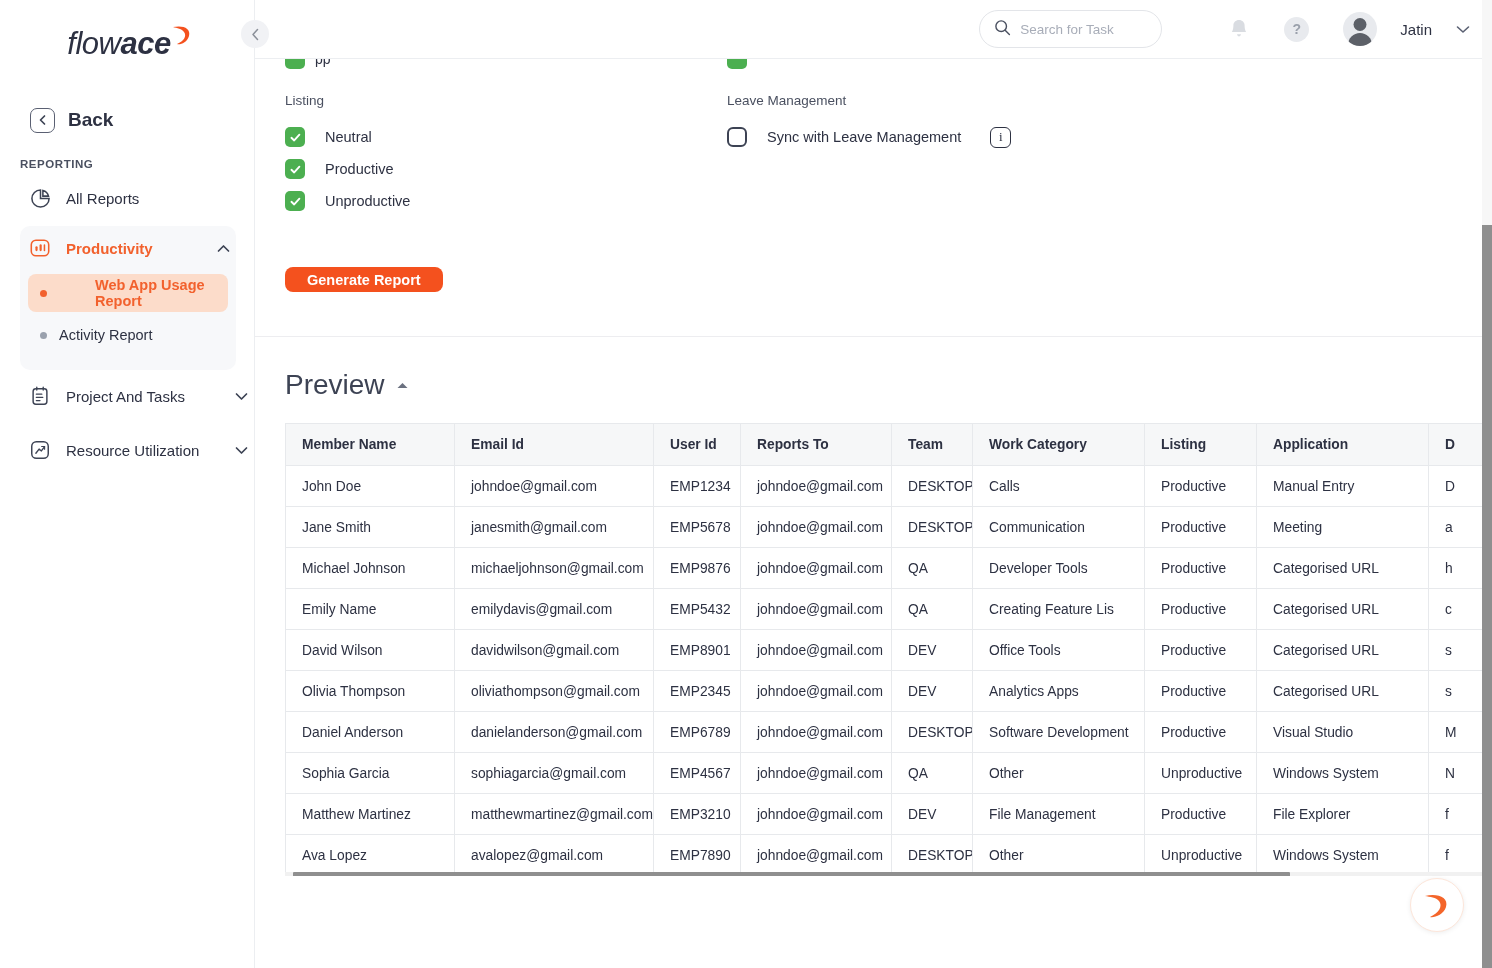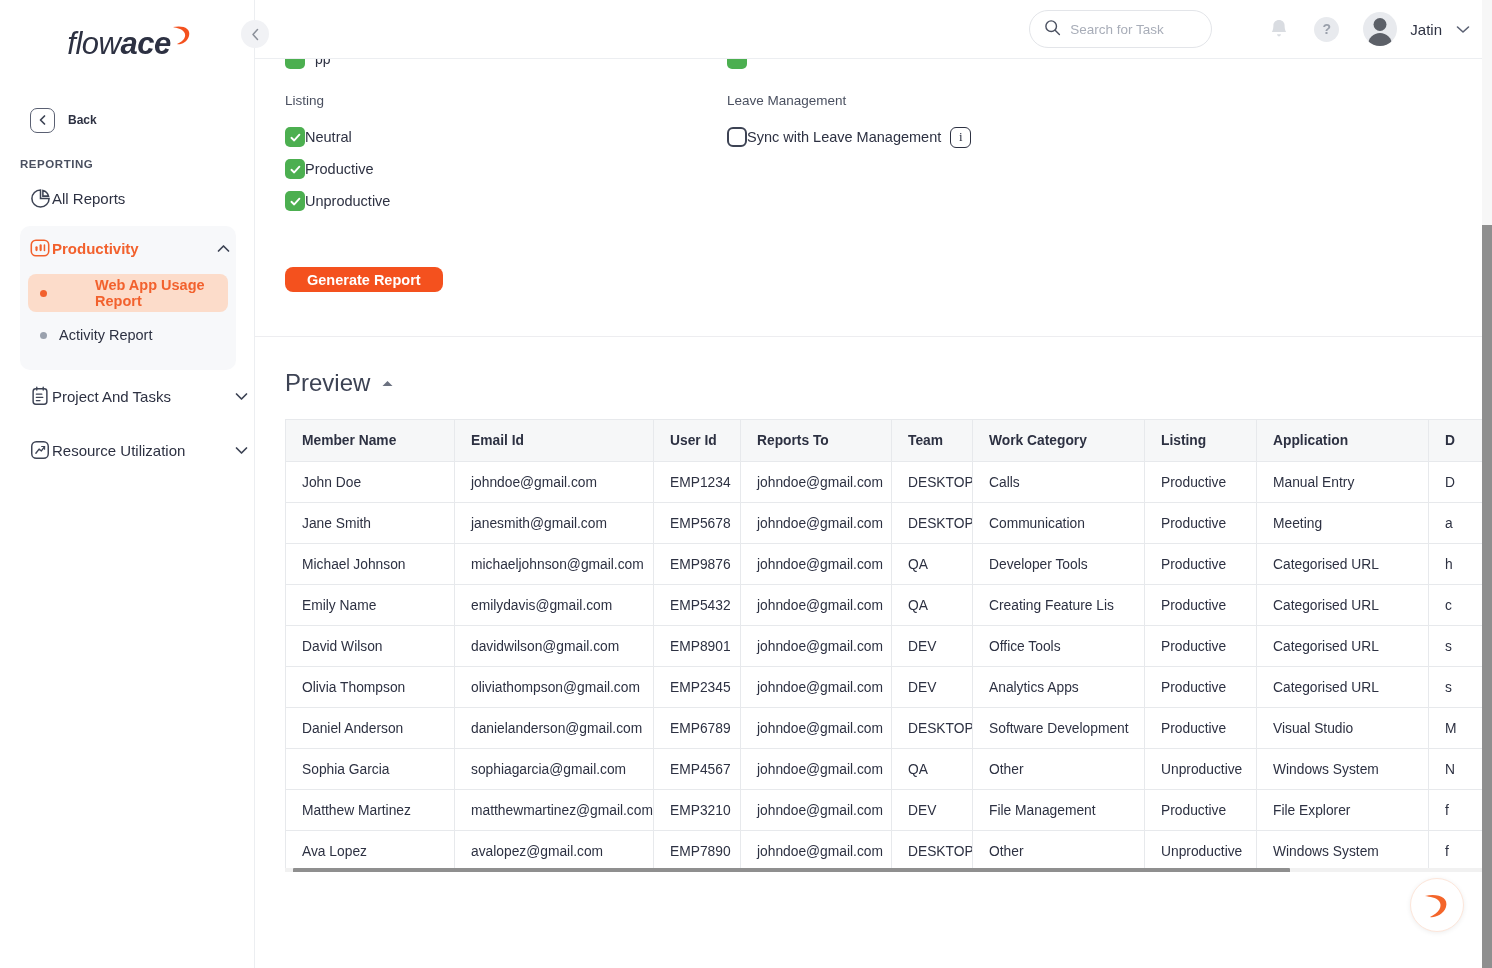--- a/index.html
+++ b/index.html
@@ -37,29 +37,29 @@
   .back-row {
     display: flex; align-items: center; gap: 13px;
     padding: 0 0 0 30px; height: 40px; margin-top: 12px;
     cursor: pointer;
   }
   .sq-btn {
     width: 25px; height: 25px; border: 1.6px solid #5a6072; border-radius: 7px;
     display:flex; align-items:center; justify-content:center;
     color:#4b5162;
   }
-  .back-label { font-size: 12px; font-weight: 700; color: #2d3142; }
+  .back-label { font-size: 19px; font-weight: 700; color: #2d3142; }
 
   .sec-title {
     font-size: 11.5px; font-weight: 700; letter-spacing: 0.55px;
     color: #4a5060; padding: 18px 0 6px 20px;
   }
 
   .nav-item {
-    display:flex; align-items:center; gap: 0;
+    display:flex; align-items:center; gap: 14px;
     height: 44px; padding-left: 28px; cursor: pointer;
     font-size: 15px; color: #2d3142;
   }
   .nav-icon { width: 24px; height: 24px; display:flex; align-items:center; justify-content:center; flex:0 0 24px;}
   .nav-label { flex: 1; }
   .nav-chev { width: 26px; display:flex; align-items:center; justify-content:center; color:#3d4354; }
 
   .group-open {
     margin: 6px 18px 0 20px;
     background: #f7f8fa;
@@ -78,21 +78,21 @@
   }
   .sub-item .dot { width:7px; height:7px; border-radius:50%; background:#9aa1ad; flex:0 0 7px; }
   .sub-item.active { background: #fcdcca; color:#f2612d; font-weight:700;gap:48px; }
   .sub-item.active .dot { background:#f2612d; }
 
   
   .topbar {
     position:absolute; left:255px; top:0; width: 1237px; height: 59px;
     background:#fff; border-bottom: 1px solid #eceef1;
     display:flex; align-items:center; justify-content:flex-end;
-    padding-right: 22px; gap: 0;
+    padding-right: 22px; gap: 10px;
     z-index: 4;
   }
   .search-box {
     width: 183px; height: 38px; border:1px solid #e3e5e9; border-radius: 19px;
     display:flex; align-items:center; gap: 9px; padding: 0 14px;
     margin-right: 54px;
   }
   .search-box input {
     border:none; outline:none; font-size: 13.5px; color:#3d4354;
     font-family:"Liberation Sans", sans-serif; width: 122px; background: transparent;
@@ -137,21 +137,21 @@
   .cut-cb { position:absolute; width:20px; height:20px; border-radius:5px; background:#4caf50; }
   .cut-cb.a { left:0px; top:0px; }
   .cut-cb.b { left:442px; top:0px; }
   .cut-txt { position:absolute; left:30px; top:2px; font-size:14px; color:#2d3142; }
 
   .cols { display:flex; padding-top: 34px; }
   .col-left { width: 442px; }
   .col-right { flex: 1; }
   .field-label { font-size: 13.5px; color:#4a5060; margin-bottom: 13px; }
 
-  .cb-row { display:flex; align-items:center; gap:0; height: 32px; cursor:pointer; }
+  .cb-row { display:flex; align-items:center; gap:20px; height: 32px; cursor:pointer; }
   .cb {
     width:20px; height:20px; border-radius:5px; background:#4caf50;
     display:flex; align-items:center; justify-content:center; flex:0 0 20px;
   }
   .cb.empty { background:#fff; border: 2px solid #3d4354; border-radius: 6px; }
   .cb-label { font-size: 14.5px; color:#2d3142; }
   .info-ic {
     width:21px; height:21px; border:1.6px solid #2d3142; border-radius:6px;
     display:flex; align-items:center; justify-content:center;
     font-size:13px; font-family:"Liberation Serif", serif; color:#2d3142;
@@ -161,21 +161,21 @@
   .gen-btn {
     margin-top: 50px;
     background:#f4511e; color:#fff; border:none; border-radius:8px;
     height: 25px; padding: 0 22px; font-size:14.5px; font-weight:700;
     font-family:"Liberation Sans", sans-serif; cursor:pointer;
   }
 
   
   .preview-wrap { padding: 32px 0 0 30px; }
   .preview-head { display:flex; align-items:center; gap: 12px; }
-  .preview-title { font-size: 24px; color:#3d4354; font-weight:400; }
+  .preview-title { font-size: 28px; color:#3d4354; font-weight:400; }
   .caret-up { color:#6b7180; font-size: 10px; cursor:pointer; }
   .preview-note { margin-top: 16px; font-size: 12.3px; color:#3d4354; line-height: 1.35; }
 
   
   .table-scroll {
     margin-top: 22px; width: 1207px; overflow: hidden; position:relative;
   }
   table { border-collapse: collapse; table-layout: fixed; width: 1460px; }
   th, td {
     border: 1px solid #e7e9ec;

